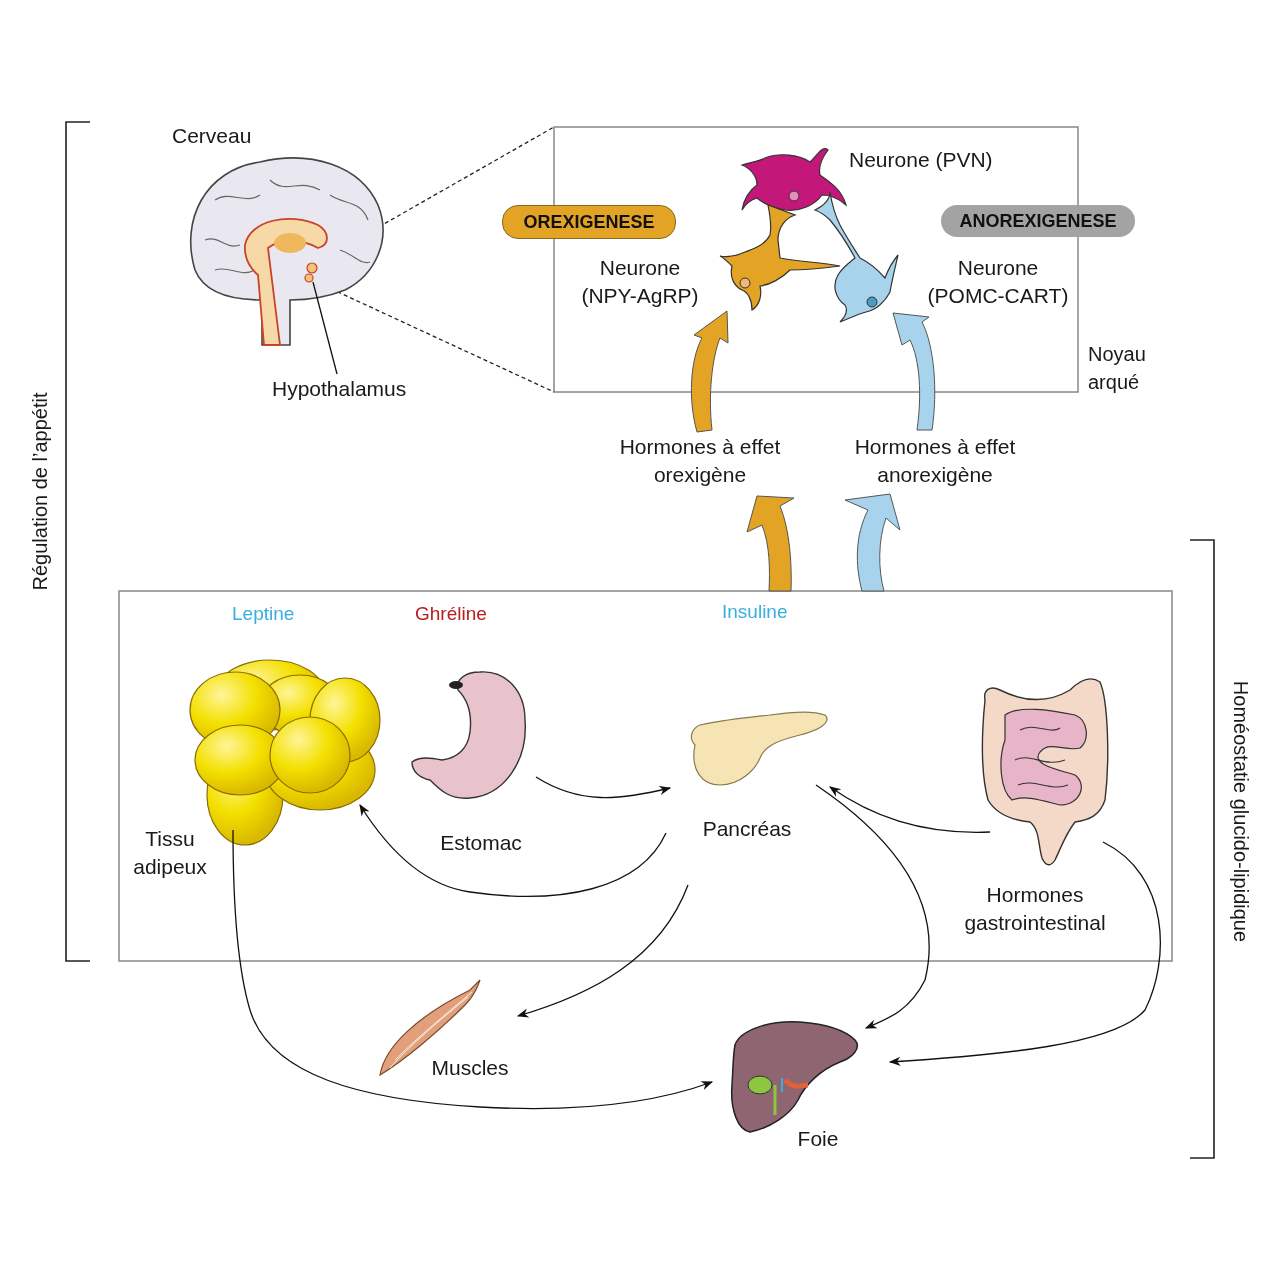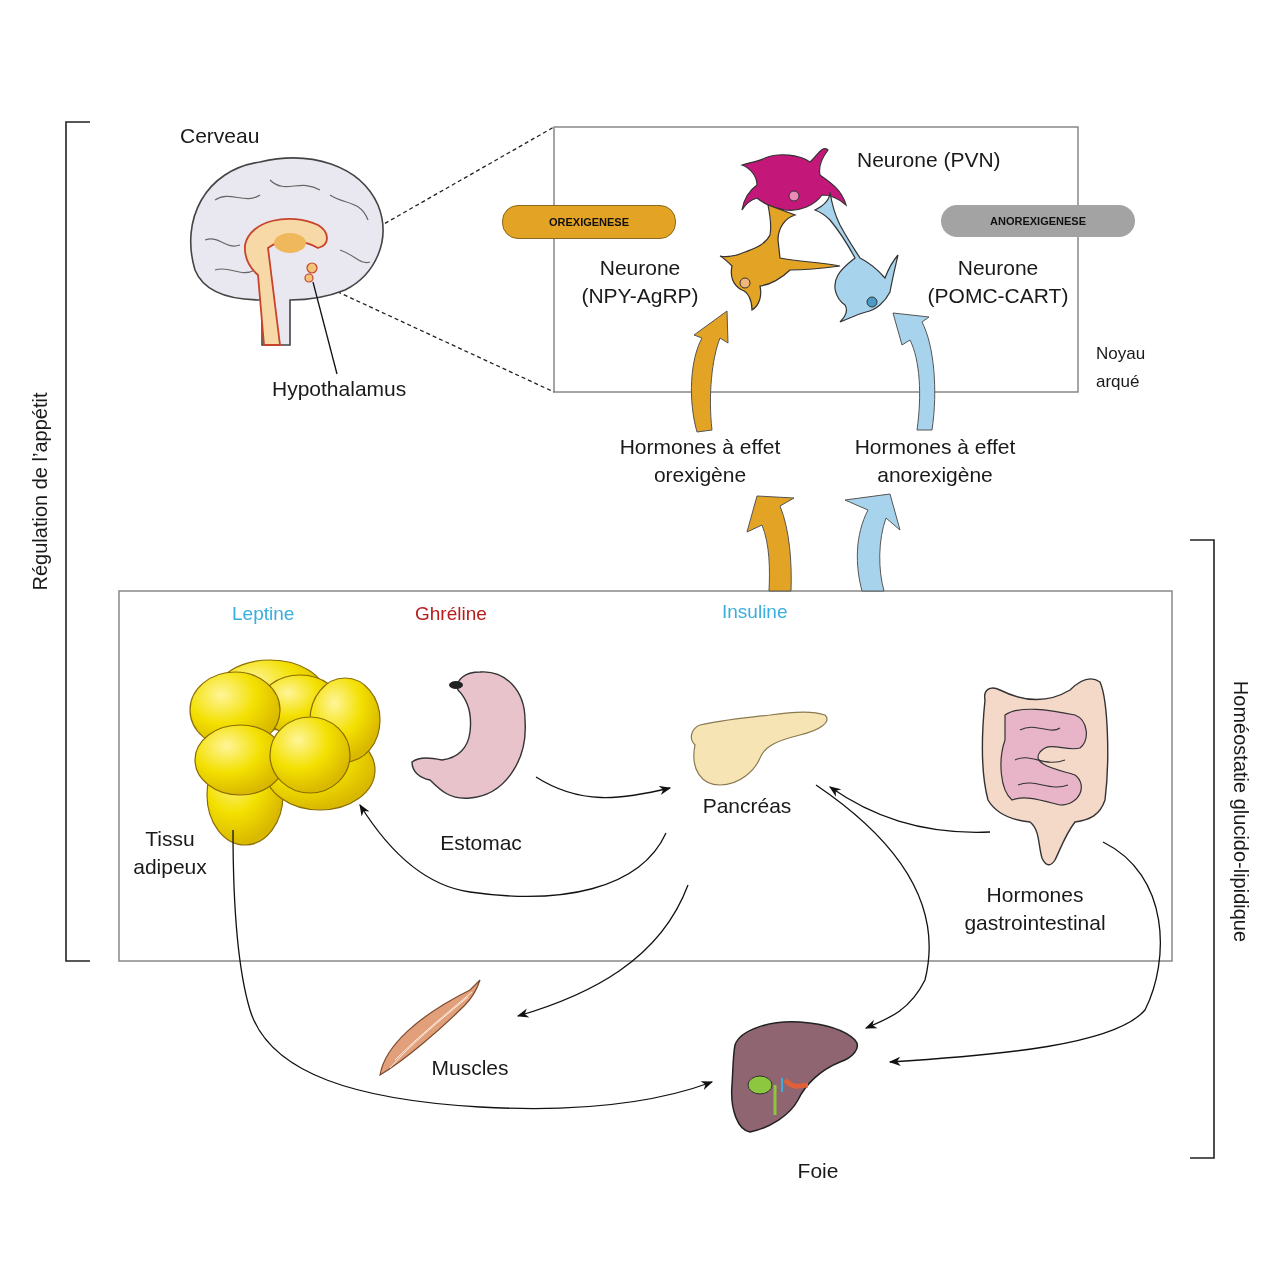--- a/index.html
+++ b/index.html
@@ -1,22 +1,22 @@
 <!DOCTYPE html>
 <html><head>
 <meta charset="utf-8">
 <style>
   html, body { margin: 0; padding: 0; background: #ffffff; }
   body { width: 1280px; height: 1280px; position: relative; overflow: hidden;
          font-family: "Liberation Sans", sans-serif; color: #1a1a1a; }
   svg.canvas { position: absolute; left: 0; top: 0; }
   .lbl { position: absolute; font-family: "Liberation Sans", sans-serif; font-size: 21px; line-height: 28px; text-align: center; white-space: nowrap; color: #1a1a1a; }
-  .lbl.left { text-align: left; margin-left: 8px; }
+  .lbl.left { text-align: left; }
   .hormone { position: absolute; font-size: 19px; white-space: nowrap; }
-  .pill { position: absolute; height: 32px; border-radius: 16px; font-weight: bold; font-size: 11px; line-height: 32px; text-align: center; color: #111; }
+  .pill { position: absolute; height: 32px; border-radius: 16px; font-weight: bold; font-size: 18px; line-height: 32px; text-align: center; color: #111; }
   .pill.orex { background: #e3a324; border: 1px solid #8a6a20; }
   .pill.anorex { background: #a3a3a3; }
   .vert { position: absolute; font-size: 20px; white-space: nowrap; transform-origin: center center; }
 </style>
 </head>
 <body>
 
 <svg class="canvas" width="1280" height="1280" viewBox="0 0 1280 1280">
   <defs>
     <marker id="ah" viewBox="0 0 10 10" refX="9" refY="5" markerWidth="9" markerHeight="9" orient="auto-start-reverse">
@@ -127,21 +127,21 @@
 <div class="pill orex" style="left:502px; top:205px; width:172px;">OREXIGENESE</div>
 <div class="pill anorex" style="left:941px; top:205px; width:194px;">ANOREXIGENESE</div>
 <div class="lbl" style="left:560px; top:254px; width:160px;">
   <div>Neurone</div>
   <div>(NPY-AgRP)</div>
 </div>
 <div class="lbl" style="left:918px; top:254px; width:160px;">
   <div>Neurone</div>
   <div>(POMC-CART)</div>
 </div>
-<div class="lbl left" style="left:1088px; top:340px; font-size:17px; line-height:28px;">
+<div class="lbl left" style="left:1088px; top:340px; font-size:20px; line-height:28px;">
   <div>Noyau</div>
   <div>arqué</div>
 </div>
 
 <div class="lbl" style="left:600px; top:433px; width:200px;">
   <div>Hormones à effet</div>
   <div>orexigène</div>
 </div>
 <div class="lbl" style="left:835px; top:433px; width:200px;">
   <div>Hormones à effet</div>
@@ -150,19 +150,19 @@
 
 <div class="hormone" style="left:232px; top:603px; color:#3aaede;">Leptine</div>
 <div class="hormone" style="left:415px; top:603px; color:#b91c1c;">Ghréline</div>
 <div class="hormone" style="left:722px; top:601px; color:#3aaede;">Insuline</div>
 
 <div class="lbl" style="left:130px; top:825px; width:80px;">
   <div>Tissu</div>
   <div>adipeux</div>
 </div>
 <div class="lbl" style="left:426px; top:829px; width:110px;">Estomac</div>
-<div class="lbl" style="left:692px; top:792px; width:110px;">Pancréas</div>
+<div class="lbl" style="left:692px; top:815px; width:110px;">Pancréas</div>
 <div class="lbl" style="left:945px; top:881px; width:180px;">
   <div>Hormones</div>
   <div>gastrointestinal</div>
 </div>
 <div class="lbl" style="left:420px; top:1054px; width:100px;">Muscles</div>
-<div class="lbl" style="left:788px; top:1125px; width:60px;margin-top:32px;">Foie</div>
+<div class="lbl" style="left:788px; top:1125px; width:60px;">Foie</div>
 
 </body></html>

